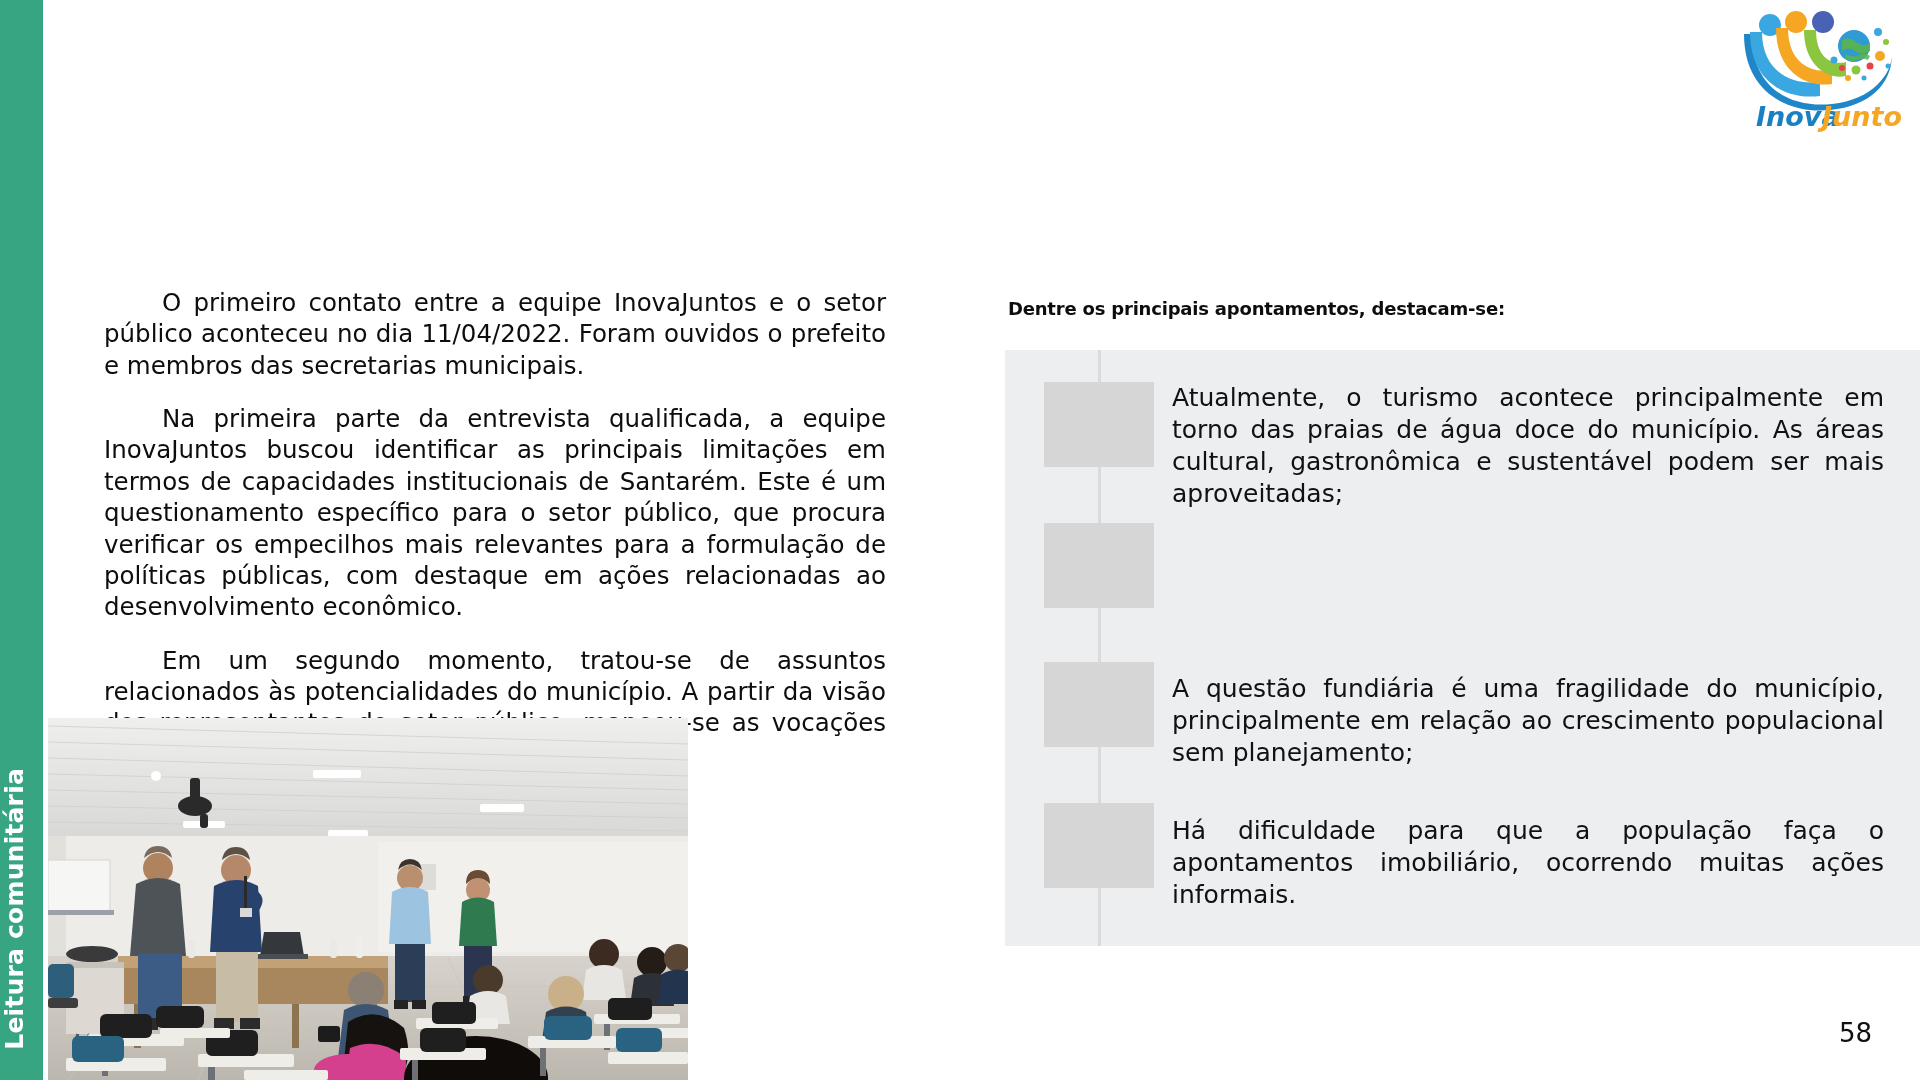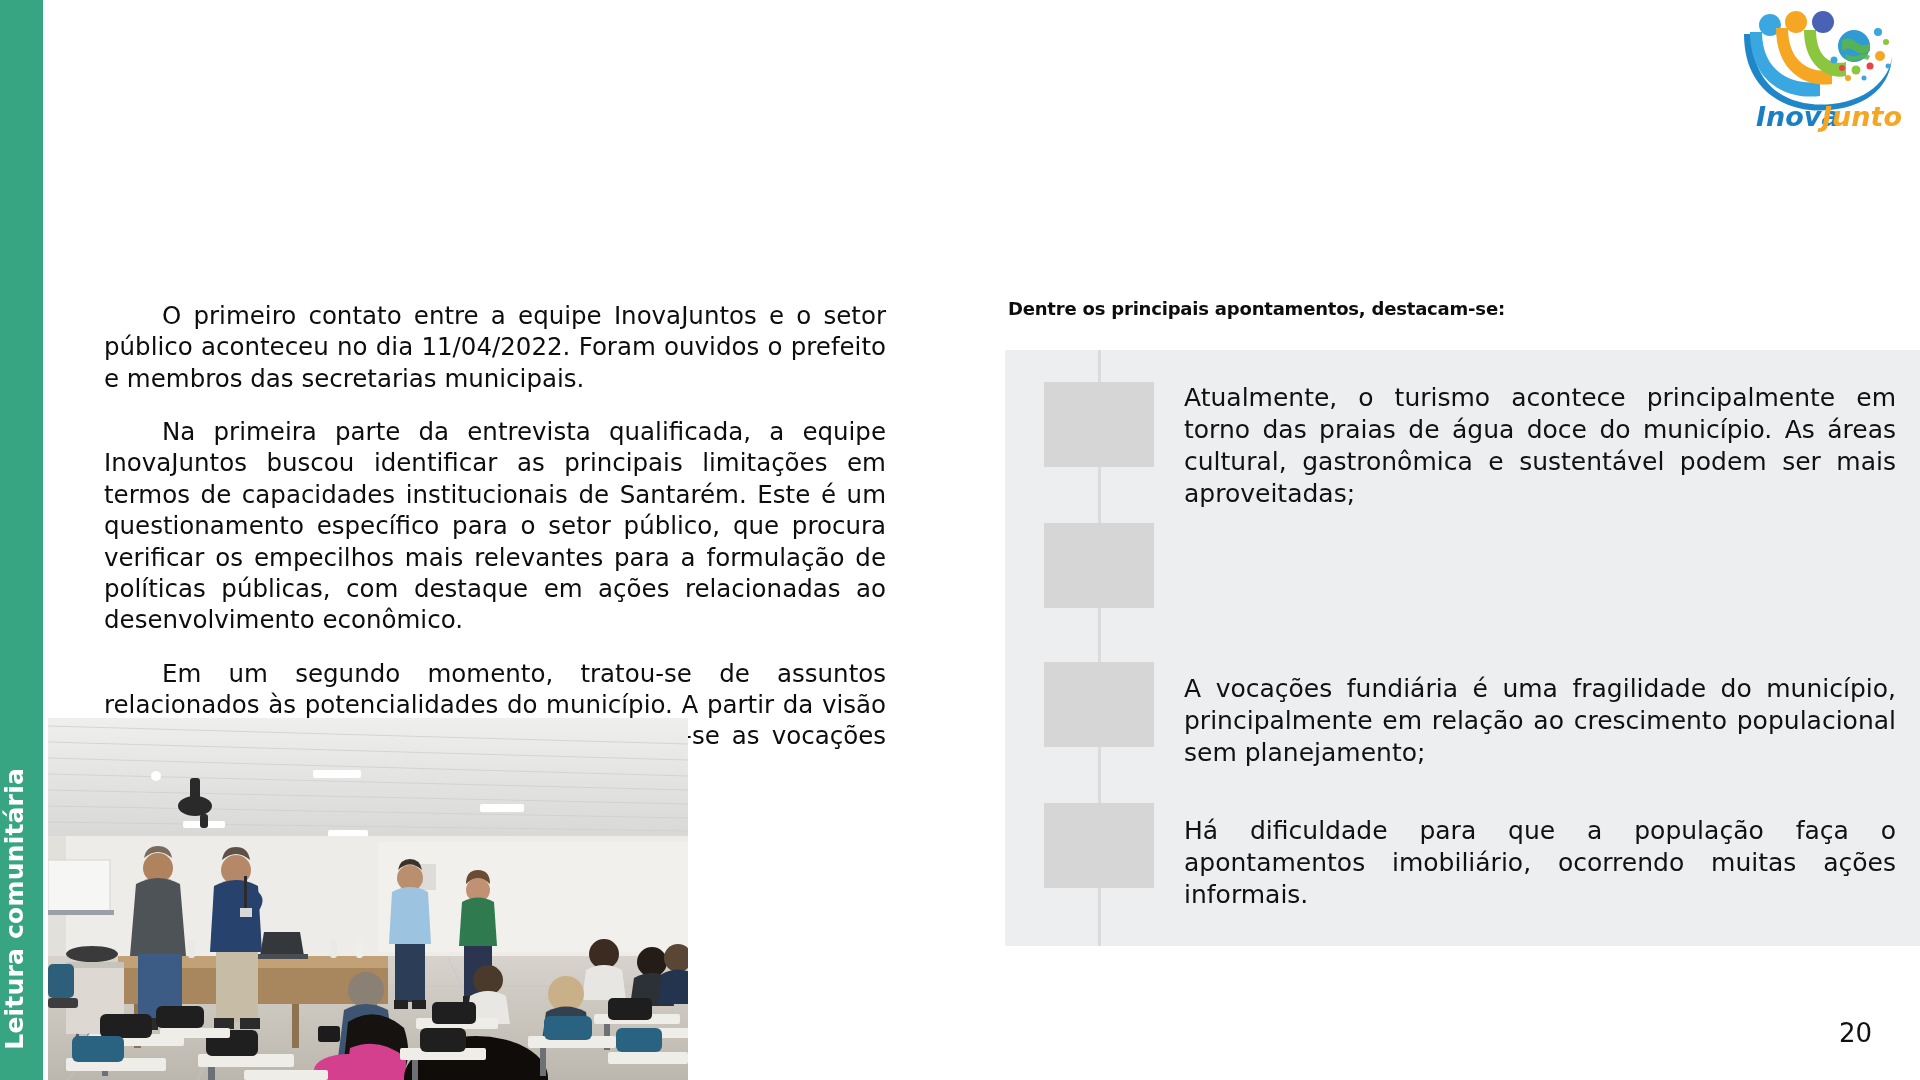--- a/index.html
+++ b/index.html
@@ -42,21 +42,21 @@
   
   .logo {
     position: absolute;
     right: 18px; top: 8px;
     width: 168px; height: 126px; font-style: italic;
   }
 
   
   .left-col {
     position: absolute;
-    left: 104px; top: 300px;
+    left: 104px; top: 287px;
     width: 782px;
   }
   .para {
     font-size: 24.5px;
     line-height: 1.28;
     color: #0d0d0d;
     text-align: justify;
     text-indent: 58px;
     margin-bottom: 22px;
     font-family: "DejaVu Sans", "Liberation Sans", sans-serif;
@@ -101,21 +101,20 @@
     background: #d6d6d6;
   }
   .item-text {
     position: absolute;
     left: 167px;
     width: 712px;
     font-size: 25px;
     line-height: 1.28;
     color: #111111;
     text-align: justify;
-    margin-left: 12px;
   }
 
   
   .page-number {
     position: absolute;
     right: 48px; bottom: 32px;
     font-size: 26px;
     color: #111111;
   }
 </style>
@@ -352,20 +351,20 @@
 
   <div class="panel"></div>
   <div class="panel-spine"></div>
 
   <div class="item-marker" style="position:absolute;left:1044px;top:382px;width:110px;height:85px;"></div>
   <div class="item-text" style="position:absolute;left:1172px;top:382px;width:712px;">Atualmente, o turismo acontece principalmente em torno das praias de água doce do município. As áreas cultural, gastronômica e sustentável podem ser mais aproveitadas;</div>
 
   <div class="item-marker" style="position:absolute;left:1044px;top:523px;width:110px;height:85px;"></div>
 
   <div class="item-marker" style="position:absolute;left:1044px;top:662px;width:110px;height:85px;"></div>
-  <div class="item-text" style="position:absolute;left:1172px;top:673px;width:712px;">A vocações fundiária é uma fragilidade do município, principalmente em relação ao crescimento populacional sem planejamento;</div>
+  <div class="item-text" style="position:absolute;left:1172px;top:673px;width:712px;">A questão fundiária é uma fragilidade do município, principalmente em relação ao crescimento populacional sem planejamento;</div>
 
   <div class="item-marker" style="position:absolute;left:1044px;top:803px;width:110px;height:85px;"></div>
   <div class="item-text" style="position:absolute;left:1172px;top:815px;width:712px;">Há dificuldade para que a população faça o apontamentos imobiliário, ocorrendo muitas ações informais.</div>
 
-  <div class="page-number">20</div>
+  <div class="page-number">58</div>
 
 </div>
 
 </body></html>

